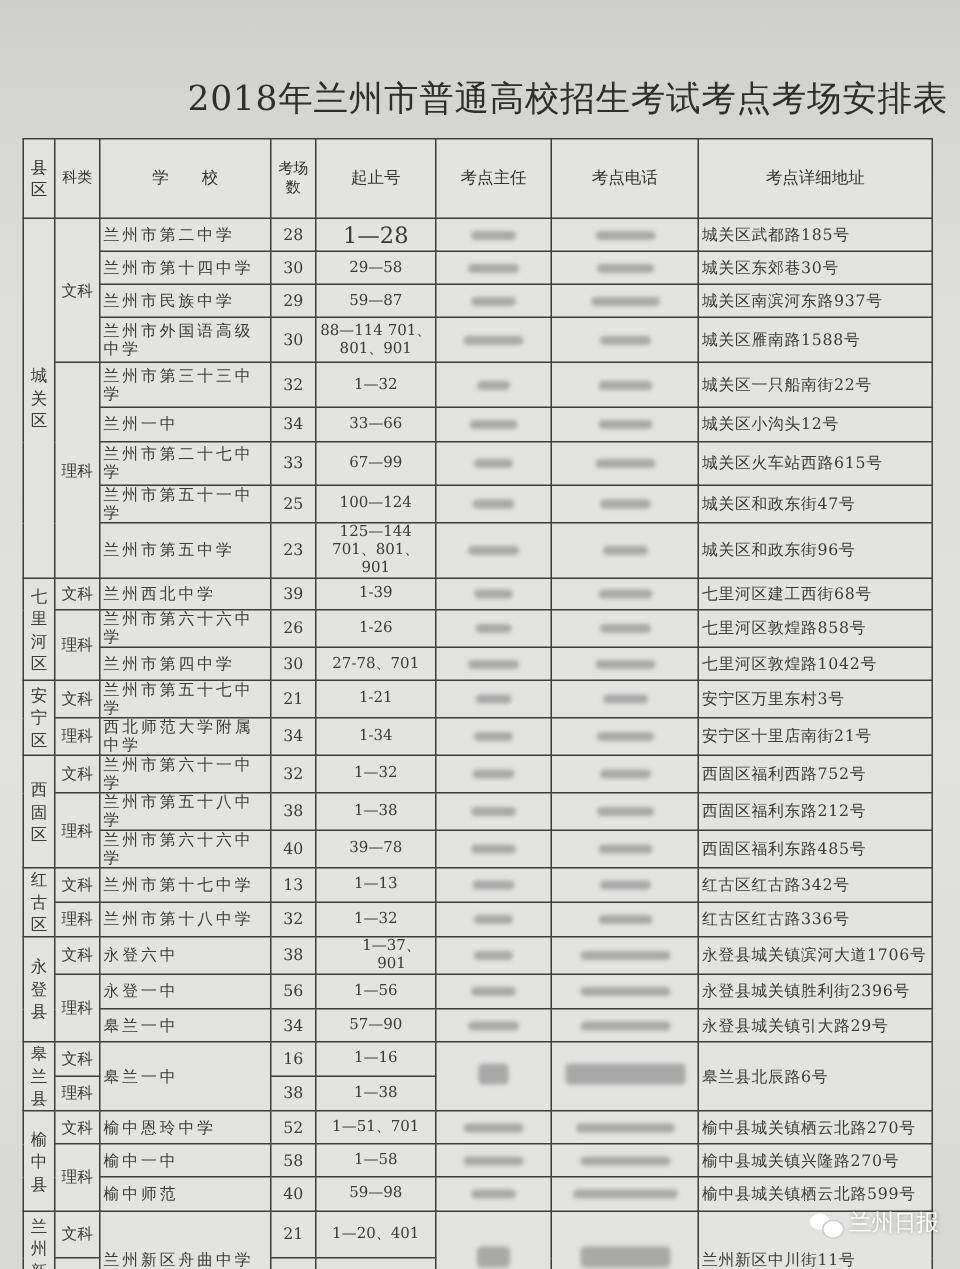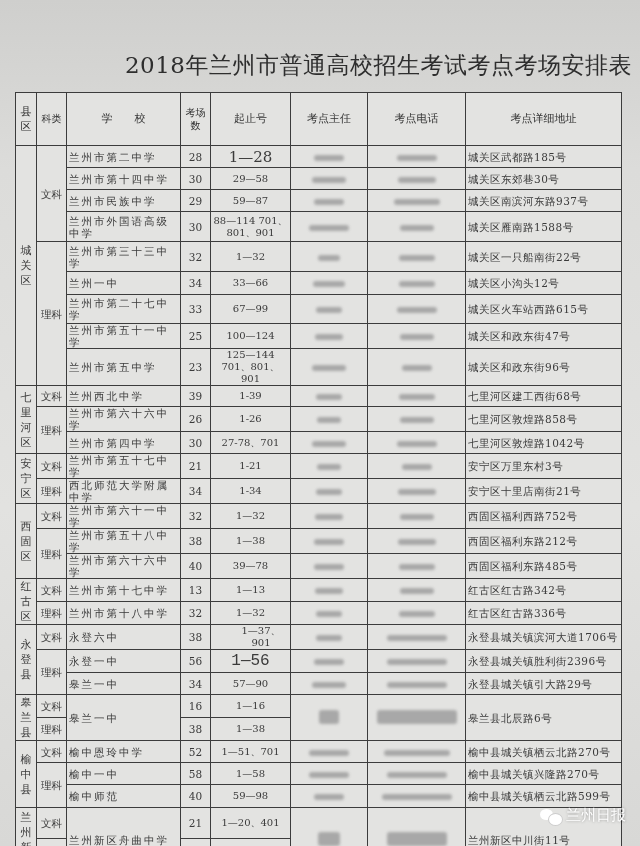--- a/index.html
+++ b/index.html
@@ -229,21 +229,21 @@
           <td class="c">38</td>
           <td class="c" style="font-size: 10px; padding-left: 23px;">1—37、901</td>
           <td class="c"><span class="blur" style="width: 26px;"></span></td>
           <td class="c"><span class="blur" style="width: 60px;"></span></td>
           <td class="addr">永登县城关镇滨河大道1706号</td>
         </tr>
         <tr style="height: 23px;">
           <td rowspan="2" class="c">理科</td>
           <td class="school">永登一中</td>
           <td class="c">56</td>
-          <td class="c" style="font-size: 16px; font-family: Liberation Mono, monospace;">1—56</td>
+          <td class="c" style="font-size: 10px;">1—56</td>
           <td class="c"><span class="blur" style="width: 30px;"></span></td>
           <td class="c"><span class="blur" style="width: 60px;"></span></td>
           <td class="addr">永登县城关镇胜利街2396号</td>
         </tr>
         <tr style="height: 22px;">
           <td class="school">皋兰一中</td>
           <td class="c">34</td>
           <td class="c" style="font-size: 10px;">57—90</td>
           <td class="c"><span class="blur" style="width: 34px;"></span></td>
           <td class="c"><span class="blur" style="width: 60px;"></span></td>

